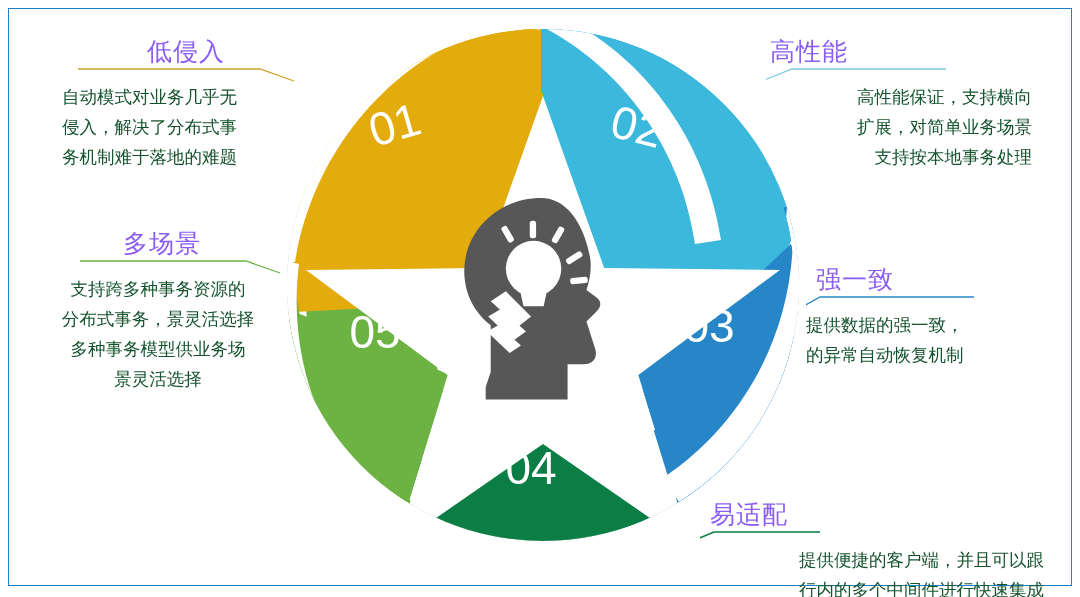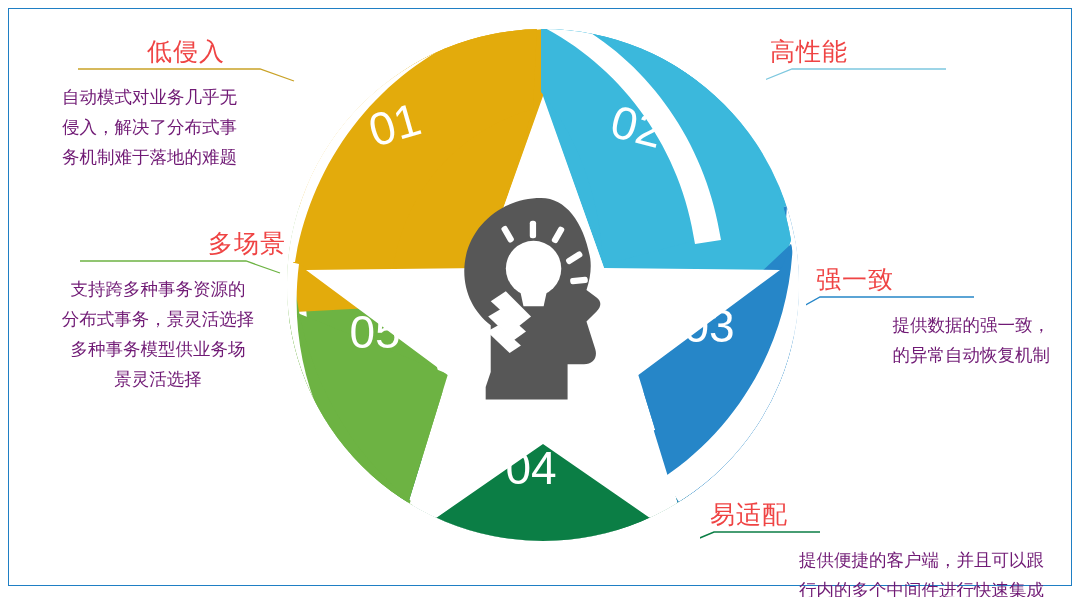--- a/index.html
+++ b/index.html
@@ -34,52 +34,52 @@
     position: absolute;
     left: 285px;
     top: 12px;
     width: 516px;
     height: 546px;
   }
   .blockwrap {
     position: absolute;
   }
   .heading {
-    color: #ef4444;
+    color: #8b5cf6;
     font-size: 25px;
     line-height: 30px;
     white-space: nowrap;
     font-weight: normal;
     letter-spacing: 1px;
   }
   .body-text {
-    color: #701a75;
+    color: #14532d;
     font-size: 17.5px;
     line-height: 30px;
     font-weight: normal;
   }
   
   #blk-01 { left: 48px; top: 36px; width: 262px; text-align: left; }
   #blk-01 .heading { text-align: center; padding-left: 14px; }
   #blk-01 .body-text { text-align: left; padding-left: 14px; }
 
   
   #blk-05 { left: 18px; top: 228px; width: 268px; }
-  #blk-05 .heading { text-align: right; padding-left: 20px; }
+  #blk-05 .heading { text-align: center; padding-left: 20px; }
   #blk-05 .body-text { text-align: center; padding-left: 12px; }
 
   
   #blk-02 { left: 766px; top: 36px; width: 272px; }
   #blk-02 .heading { text-align: left; padding-left: 4px; }
   #blk-02 .body-text { text-align: right; padding-right: 6px; }
 
   
   #blk-03 { left: 806px; top: 264px; width: 246px; }
   #blk-03 .heading { text-align: left; padding-left: 10px; }
-  #blk-03 .body-text { text-align: right; padding-right: 2px; }
+  #blk-03 .body-text { padding-right: 2px; }
 
   
   #blk-04 { left: 700px; top: 472px; width: 348px; }
   #blk-04 .heading { text-align: left; padding-left: 10px; margin-top: 27px; }
   #blk-04 .body-text { text-align: right; padding-right: 4px; }
 
   .rule-svg { display: block; }
   .num-label {
     font-size: 46px;
     fill: #ffffff;
@@ -294,20 +294,25 @@
       <div>多种事务模型供业务场</div>
       <div>景灵活选择</div>
     </div>
   </div>
 
   <div class="blockwrap" id="blk-02">
     <div class="heading">高性能</div>
     <svg class="rule-svg" width="272" height="16" viewBox="0 0 272 16">
       <polyline points="-4,15 26,3 180,3" fill="none" stroke="#7EC8DF" stroke-width="1.3"></polyline>
     </svg>
+    <div class="body-text">
+      <div>高性能保证，支持横向</div>
+      <div>扩展，对简单业务场景</div>
+      <div>支持按本地事务处理</div>
+    </div>
   </div>
 
   <div class="blockwrap" id="blk-03">
     <div class="heading">强一致</div>
     <svg class="rule-svg" width="246" height="16" viewBox="0 0 246 16">
       <polyline points="-20,22 14,3 168,3" fill="none" stroke="#2686C8" stroke-width="1.3"></polyline>
     </svg>
     <div class="body-text">
       <div>提供数据的强一致，</div>
       <div>的异常自动恢复机制</div>

